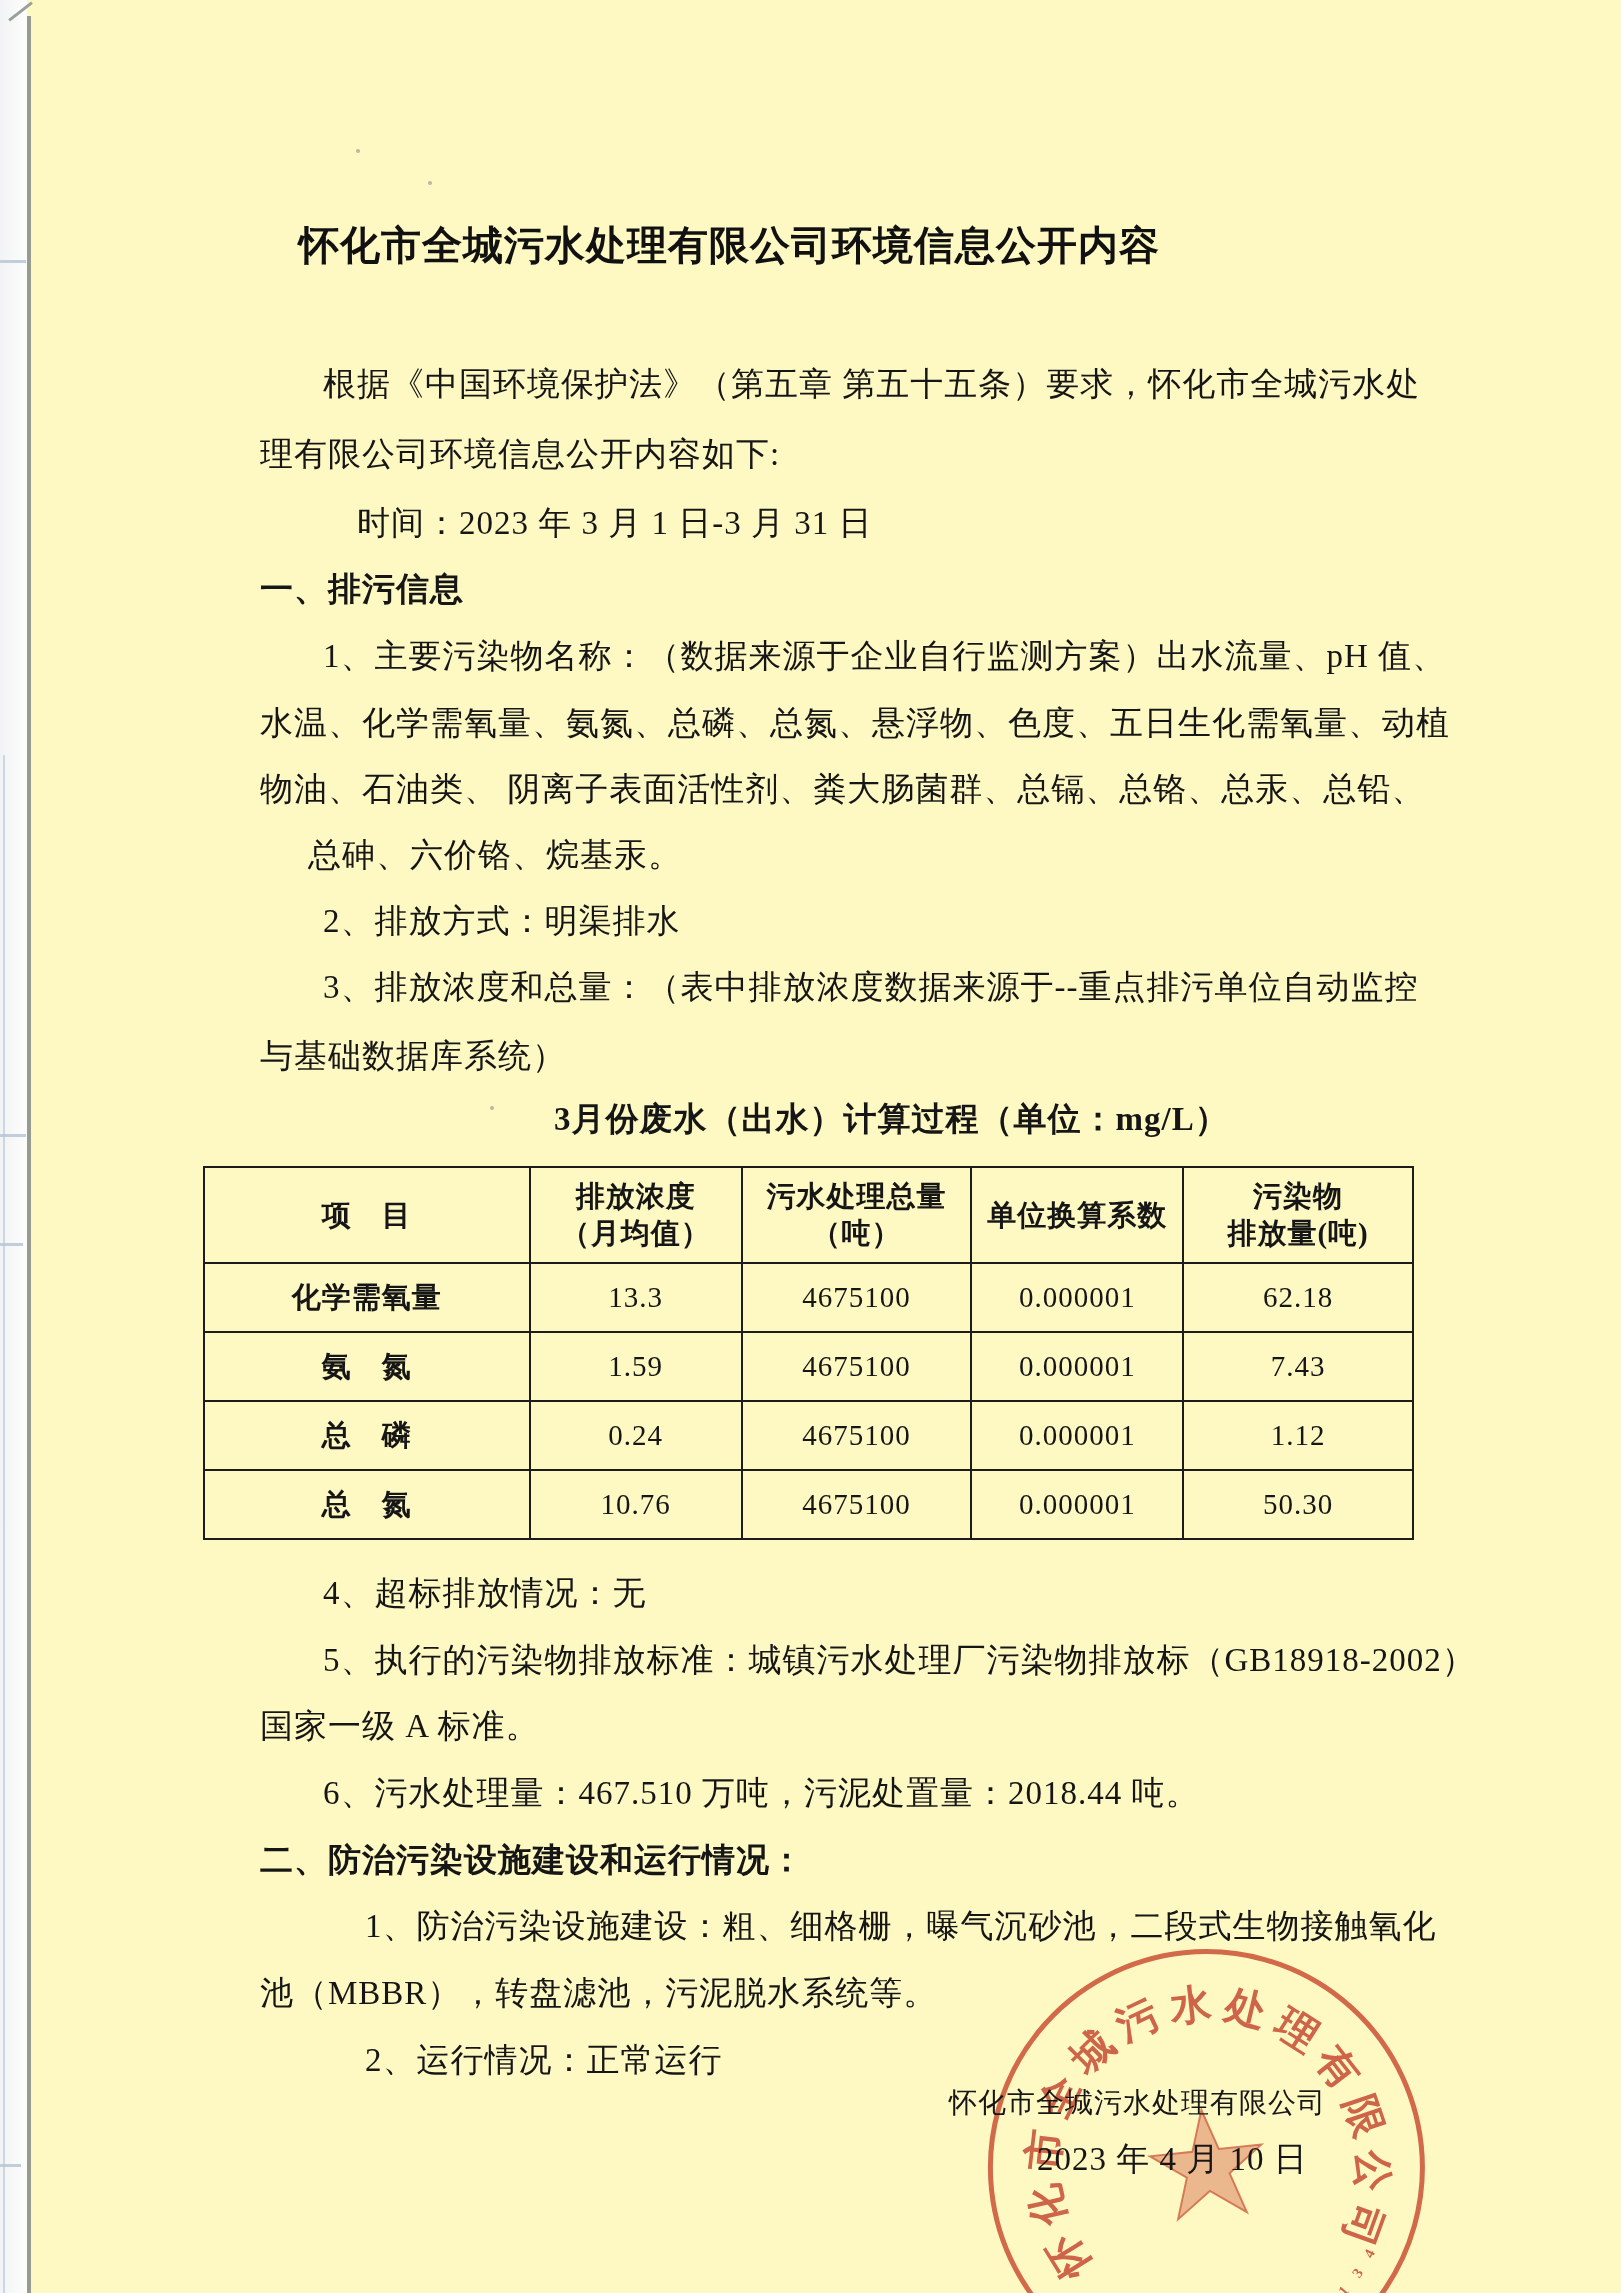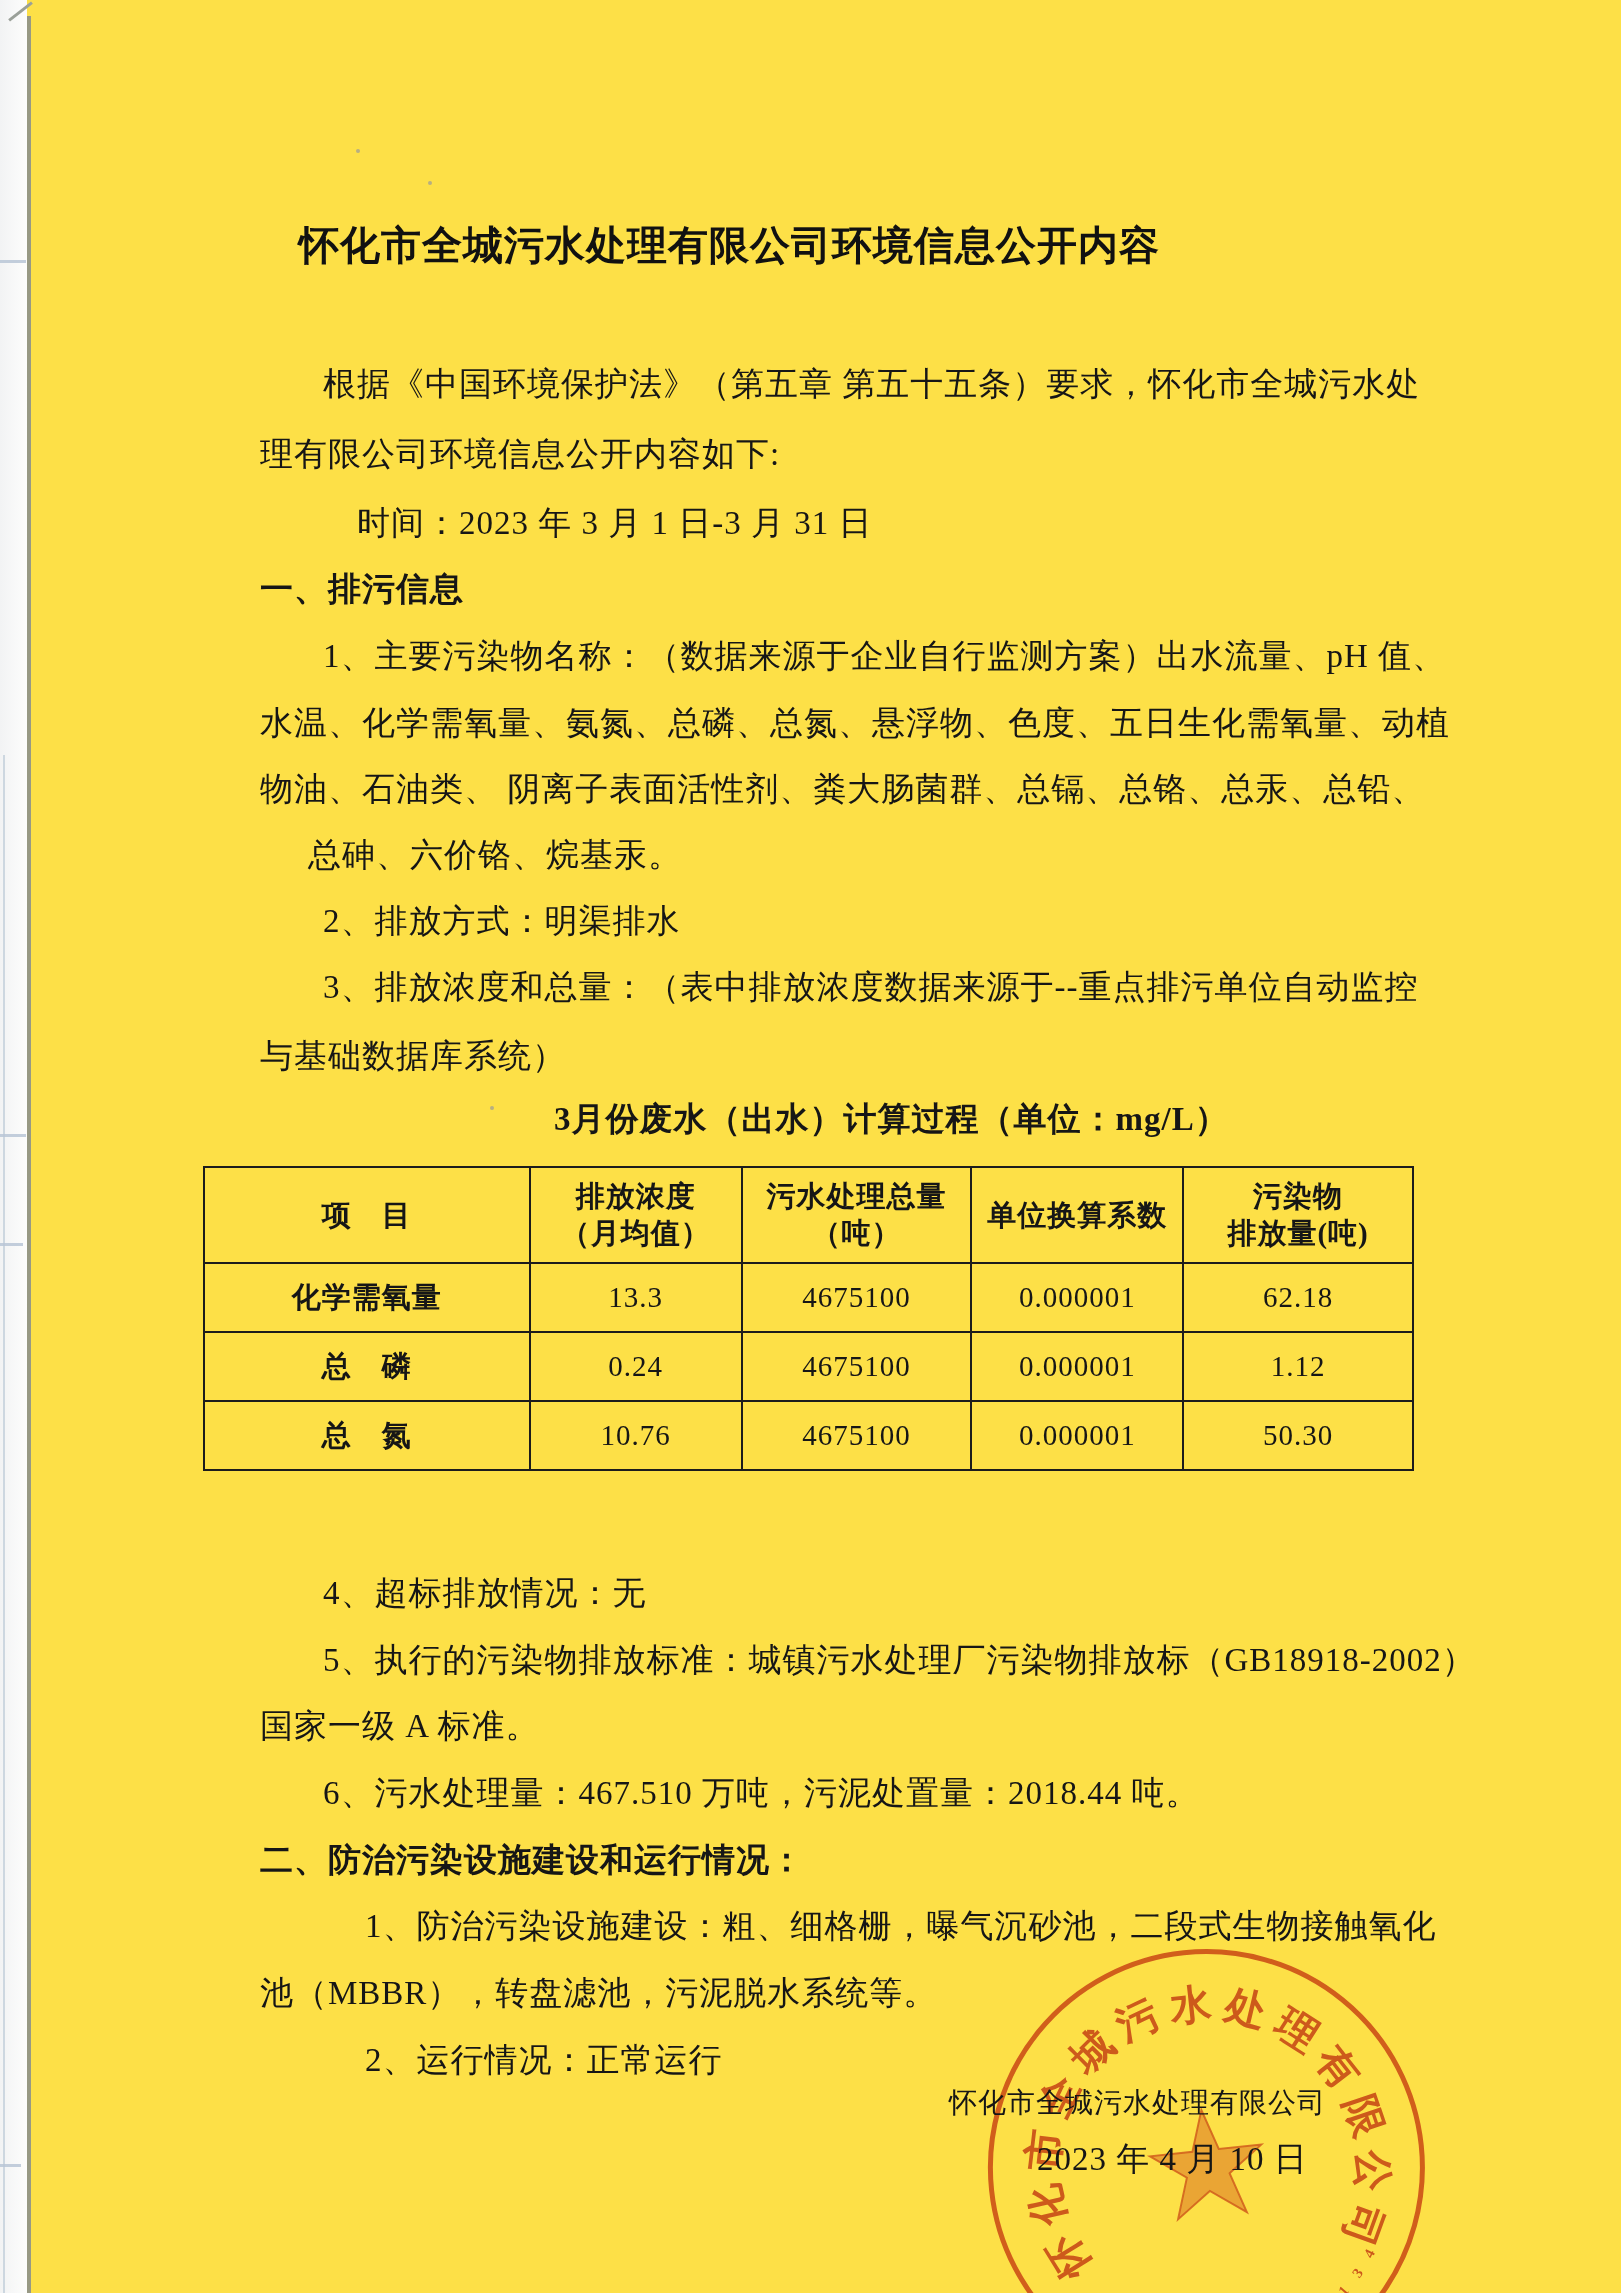--- a/index.html
+++ b/index.html
@@ -1,19 +1,19 @@
 <!DOCTYPE html>
 <html><head>
 <meta charset="utf-8">
 <style>
   html,body{margin:0;padding:0;background:#e9e9e9;}
   .page{
     position:relative;
     width:1621px;height:2294px;
-    background:#fde047;
+    background:#fef9c3;
     overflow:hidden;
     font-family:"Liberation Serif","DejaVu Serif",serif;
     color:#161616;
   }
   
   .edge-dark{position:absolute;left:27.4px;top:15.7px;width:3.9px;height:2278px;background:#8d918b;opacity:.9;}
   .edge-light{position:absolute;left:0;top:0;width:27.4px;height:100%;background:linear-gradient(90deg,#f2f3f4,#fdfdfc);}
   .edge-blue-v{position:absolute;left:2.9px;top:755px;width:2px;height:1539px;background:#c3cfdb;opacity:.8;}
   .corner-fold{position:absolute;left:5.9px;top:9.8px;width:29px;height:2.9px;background:#9aa099;transform:rotate(-38deg);}
   .hairline{position:absolute;left:0;height:2.9px;background:#b9c6d6;opacity:.85;}
@@ -117,20 +117,27 @@
       <td class="c4"><div>污染物</div><div>排放量(吨)</div></td>
     </tr>
     <tr class="data">
       <td class="c0">化学需氧量</td>
       <td class="c1">13.3</td>
       <td class="c2">4675100</td>
       <td class="c3">0.000001</td>
       <td class="c4">62.18</td>
     </tr>
     <tr class="data">
+      <td class="c0">氨　氮</td>
+      <td class="c1">1.59</td>
+      <td class="c2">4675100</td>
+      <td class="c3">0.000001</td>
+      <td class="c4">7.43</td>
+    </tr>
+    <tr class="data">
       <td class="c0">总　磷</td>
       <td class="c1">0.24</td>
       <td class="c2">4675100</td>
       <td class="c3">0.000001</td>
       <td class="c4">1.12</td>
     </tr>
     <tr class="data">
       <td class="c0">总　氮</td>
       <td class="c1">10.76</td>
       <td class="c2">4675100</td>

